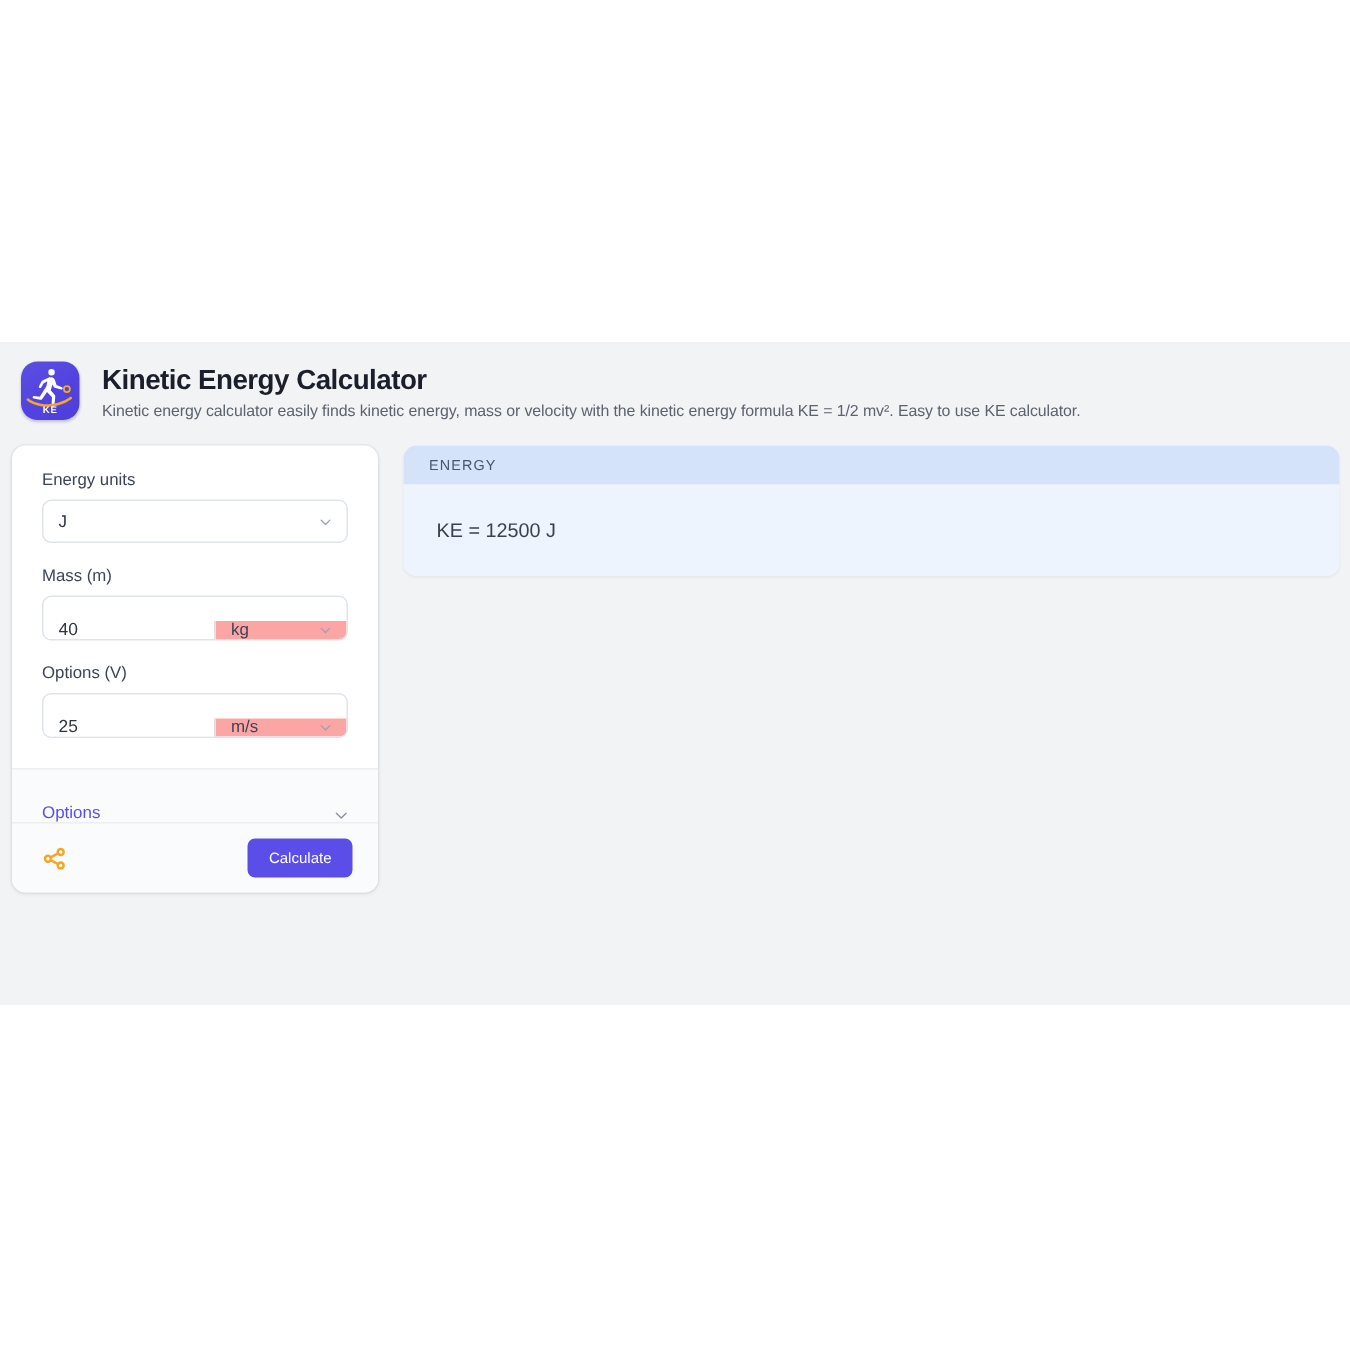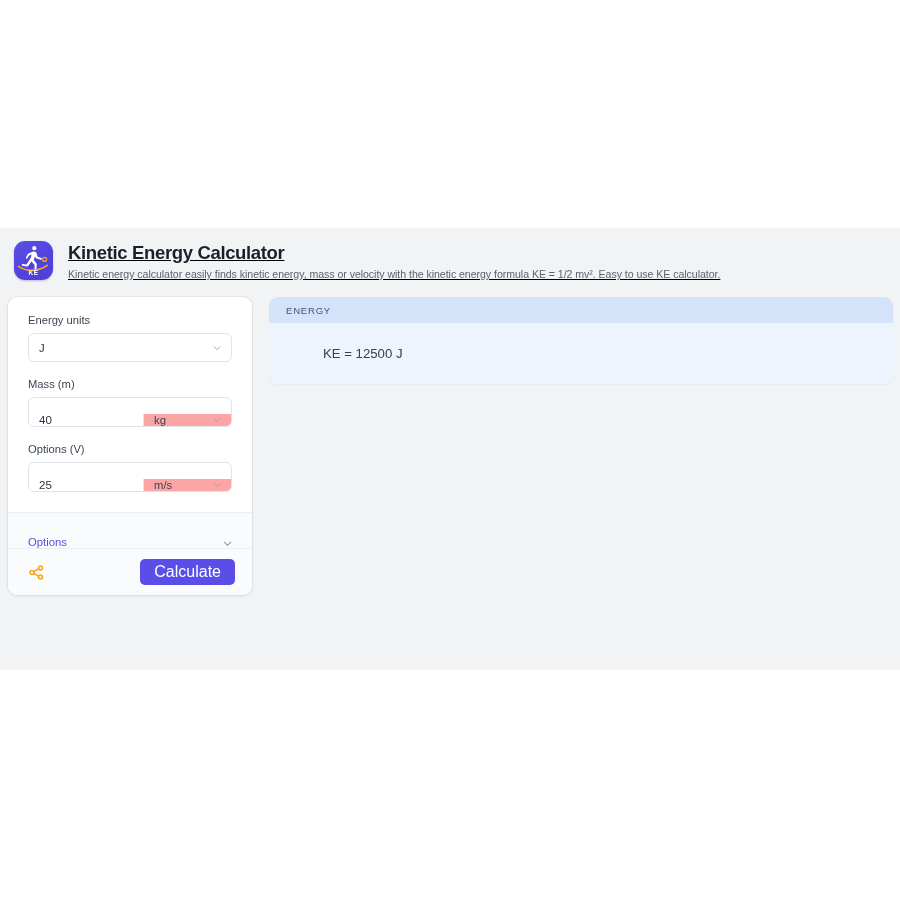--- a/index.html
+++ b/index.html
@@ -20,21 +20,20 @@
     height: 442px;
     background: #f2f3f5;
     overflow: hidden;
   }
 
   
   .app-header {
     display: flex;
     align-items: flex-start;
     padding: 13px 0 0 14px;
-    text-decoration: underline;
   }
 
   .logo {
     width: 39px;
     height: 39px;
     border-radius: 11px;
     background: linear-gradient(145deg, #5b4fe0 0%, #5243e0 55%, #4f3fd8 100%);
     flex: 0 0 auto;
     position: relative;
     overflow: hidden;
@@ -199,21 +198,21 @@
     background: #fafbfc;
   }
   .share-icon { width: 17px; height: 17px; cursor: pointer; }
   .share-icon svg { display: block; }
   .calc-btn {
     background: #5b4ee8;
     color: #ffffff;
     border: none;
     border-radius: 5px;
     font-family: "Liberation Sans", sans-serif;
-    font-size: 16px;
+    font-size: 10px;
     padding: 0 14px;
     height: 26px;
     cursor: pointer;
   }
 
   
   .result-panel {
     margin-left: 17px;
     width: 624px;
     border-radius: 9px;
@@ -237,21 +236,20 @@
   .result-body {
     background: #eef4fd;
     height: 61px;
     display: flex;
     align-items: center;
     padding-left: 22px;
   }
   .result-value {
     font-size: 13.2px;
     color: #39404f;
-    margin-left: 32px;
   }
 </style>
 </head>
 <body>
 
 <div id="app-region">
 
   <div class="app-header">
     <div class="logo">
       <svg width="39" height="39" viewBox="0 0 39 39">

